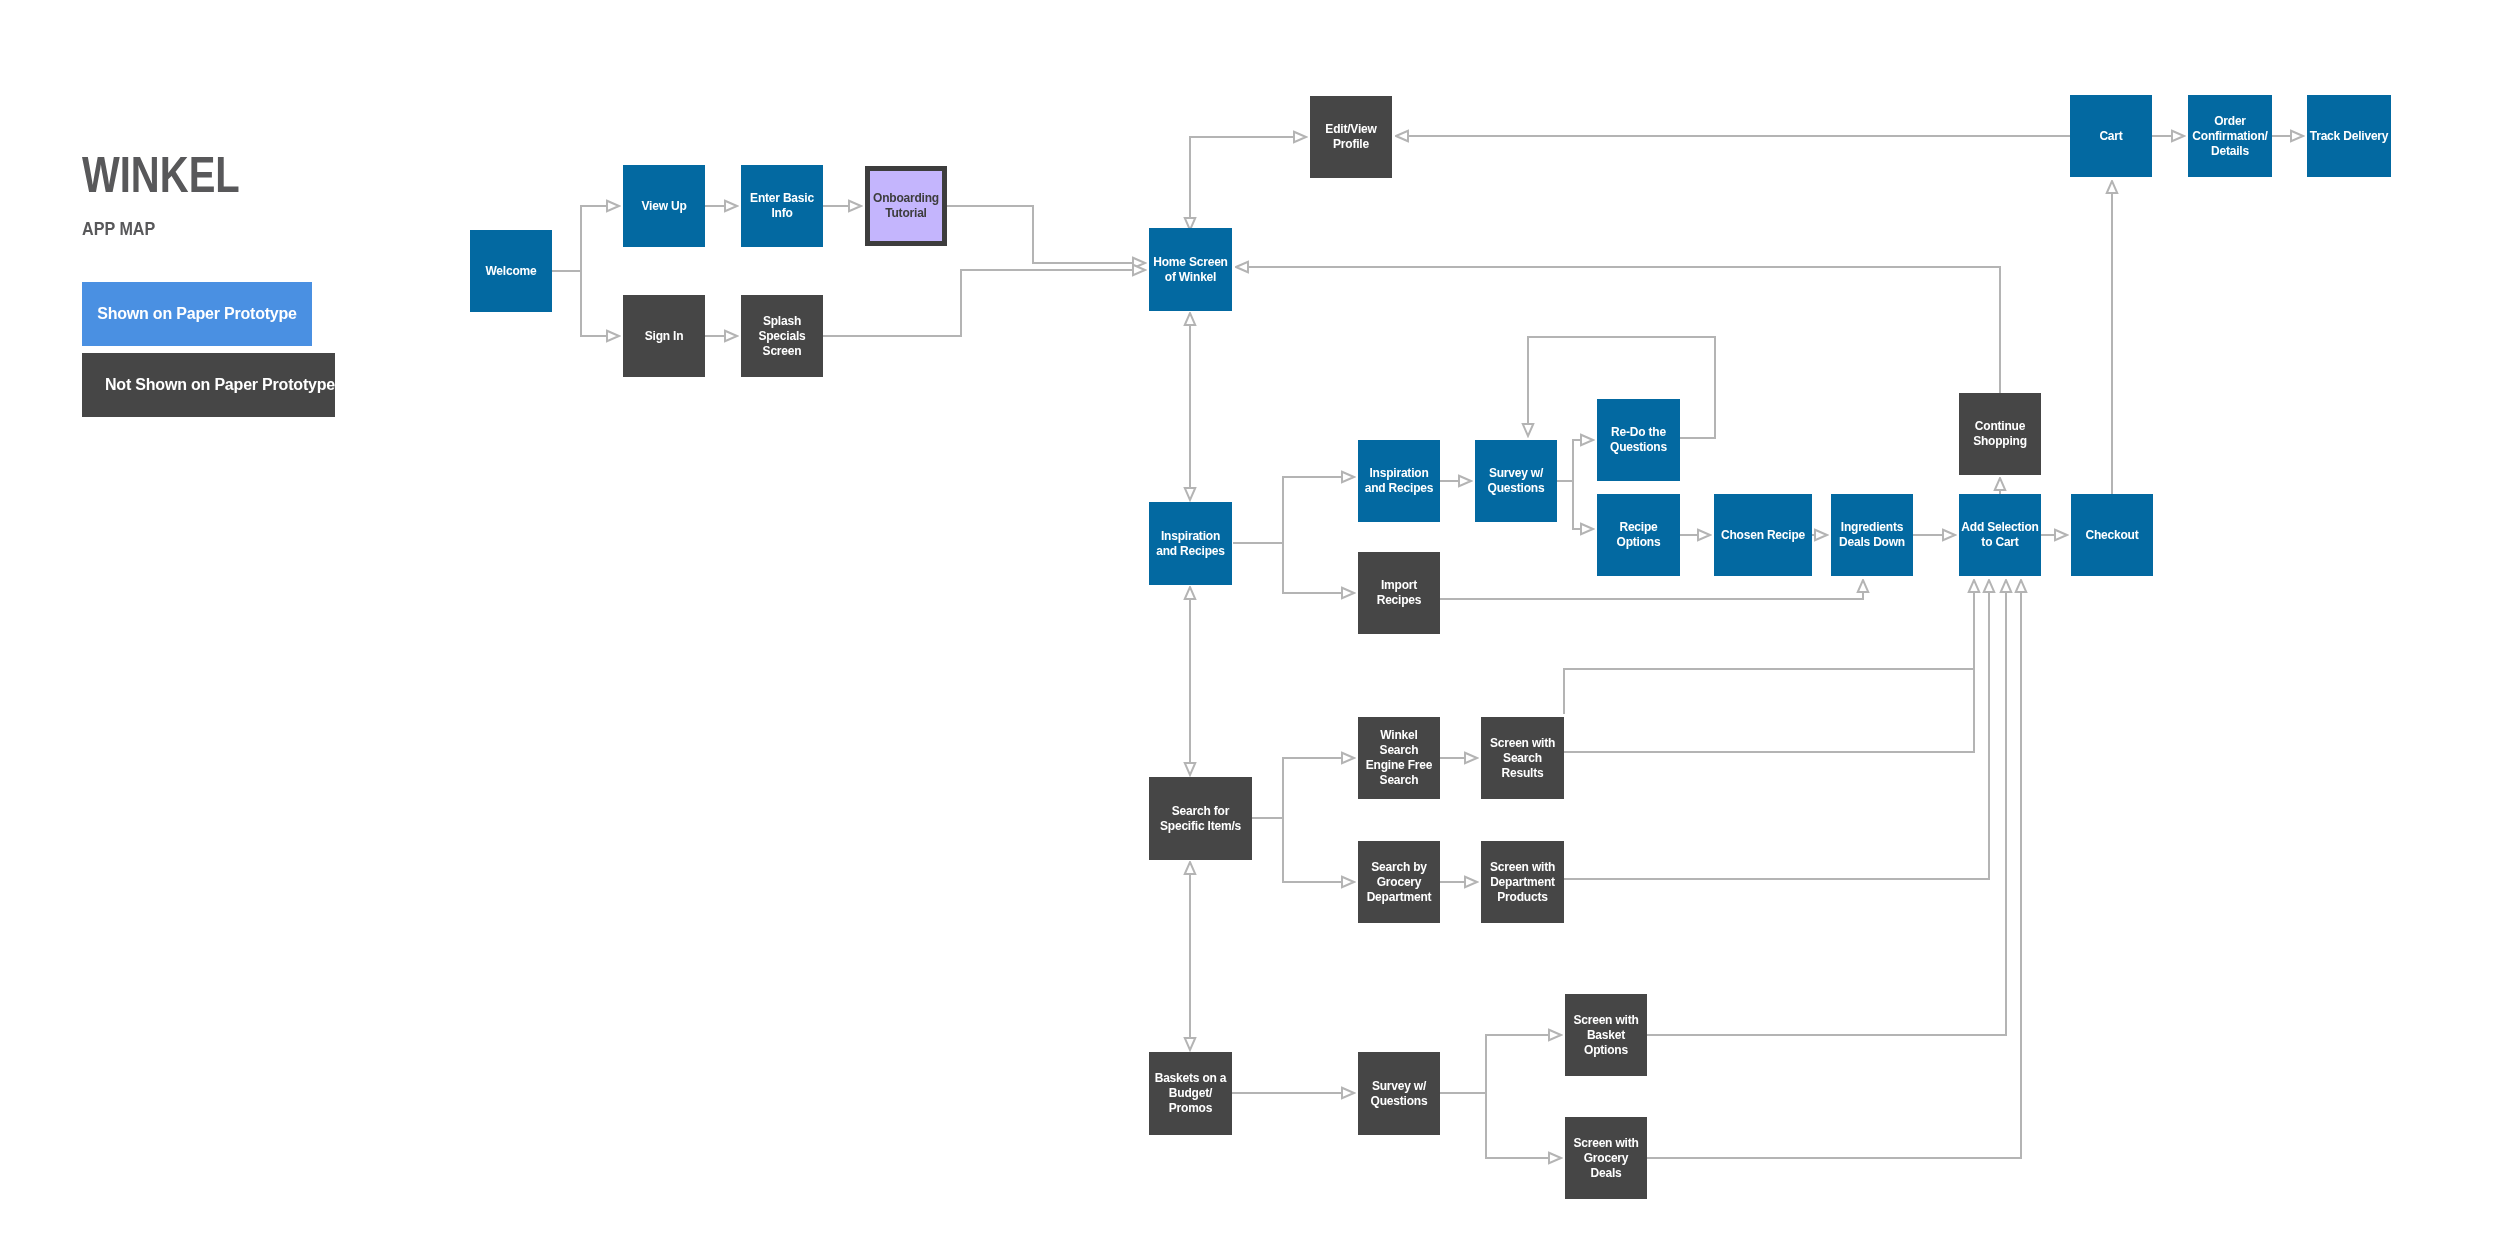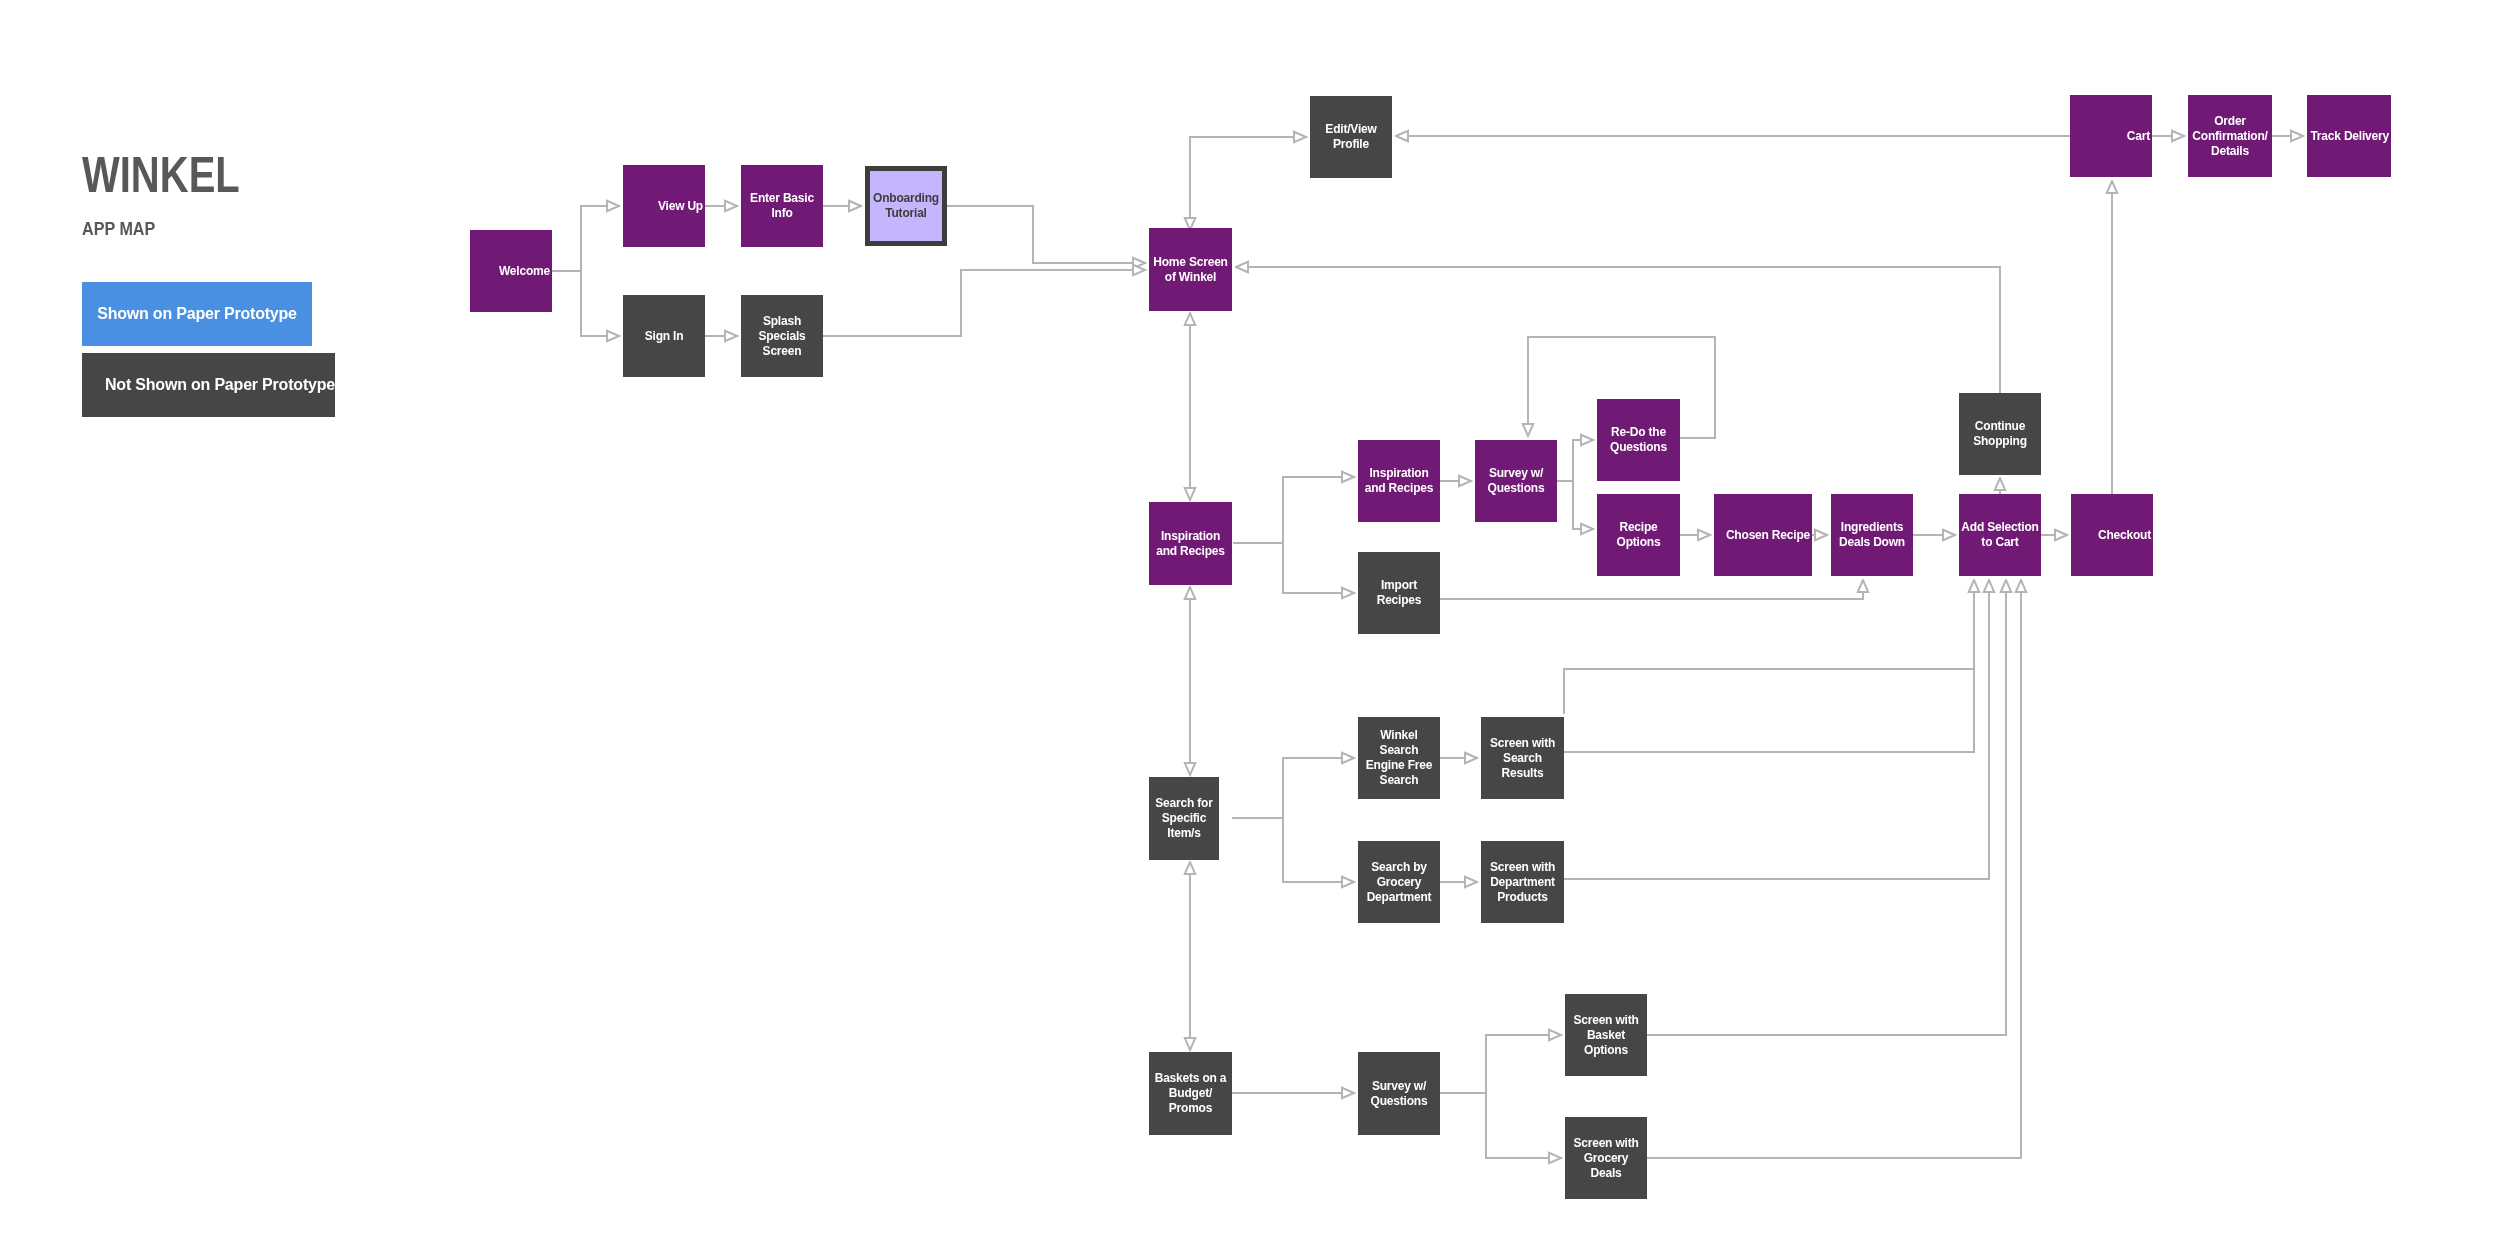--- a/index.html
+++ b/index.html
@@ -5,21 +5,21 @@
   html,body{margin:0;padding:0;background:#ffffff;}
   body{width:2500px;height:1252px;position:relative;overflow:hidden;
        font-family:"Liberation Sans",sans-serif;}
   #canvas{position:absolute;left:0;top:0;width:2500px;height:1252px;}
   svg.wires{position:absolute;left:0;top:0;pointer-events:none;}
 
   .node{position:absolute;width:82px;height:82px;box-sizing:border-box;
         display:flex;align-items:center;justify-content:center;text-align:center;
         color:#ffffff;font-weight:bold;font-size:12px;line-height:1.25;
         padding:2px;letter-spacing:-0.2px;}
-  .node.blue{background:#701a75;justify-content:flex-end;}
+  .node.blue{background:#0369a1;}
   .node.dark{background:#464646;align-items:center;}
   .node.outline{background:#c4b5fd;border:5px solid #3d3d3d;color:#3d3d3d;}
 
   .brand{position:absolute;left:82px;top:146px;color:#58585a;}
   .brand .title{font-size:50px;font-weight:bold;letter-spacing:0px;
         transform:scaleX(0.80);transform-origin:left top;white-space:nowrap;}
   .brand .subtitle{font-size:19px;font-weight:bold;margin-top:14px;
         transform:scaleX(0.85);transform-origin:left top;white-space:nowrap;}
 
   .legend-item{position:absolute;left:82px;width:230px;height:64px;
@@ -156,21 +156,21 @@
   <div class="node blue" style="left:1959px;top:494px">
       <span>Add Selection to Cart</span>
     </div>
   <div class="node blue" style="left:2071px;top:494px">
       <span>Checkout</span>
     </div>
   <div class="node dark" style="left:1959px;top:393px">
       <span>Continue Shopping</span>
     </div>
 
-  <div class="node dark" style="left:1149px;top:777px;width:70px;height:83px">
+  <div class="node dark" style="left:1149px;top:777px;width:103px;height:83px">
       <span>Search for Specific Item/s</span>
     </div>
   <div class="node dark" style="left:1358px;top:717px">
       <span>Winkel Search Engine Free Search</span>
     </div>
   <div class="node dark" style="left:1481px;top:717px;width:83px">
       <span>Screen with Search Results</span>
     </div>
   <div class="node dark" style="left:1358px;top:841px">
       <span>Search by Grocery Department</span>

